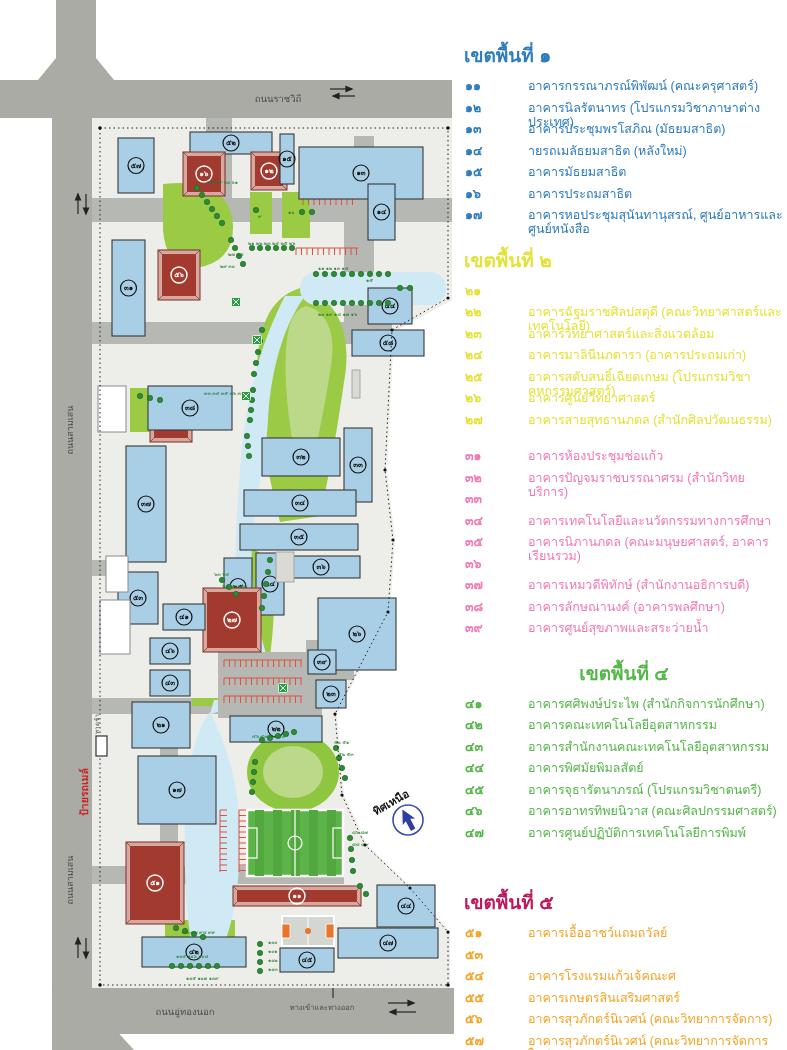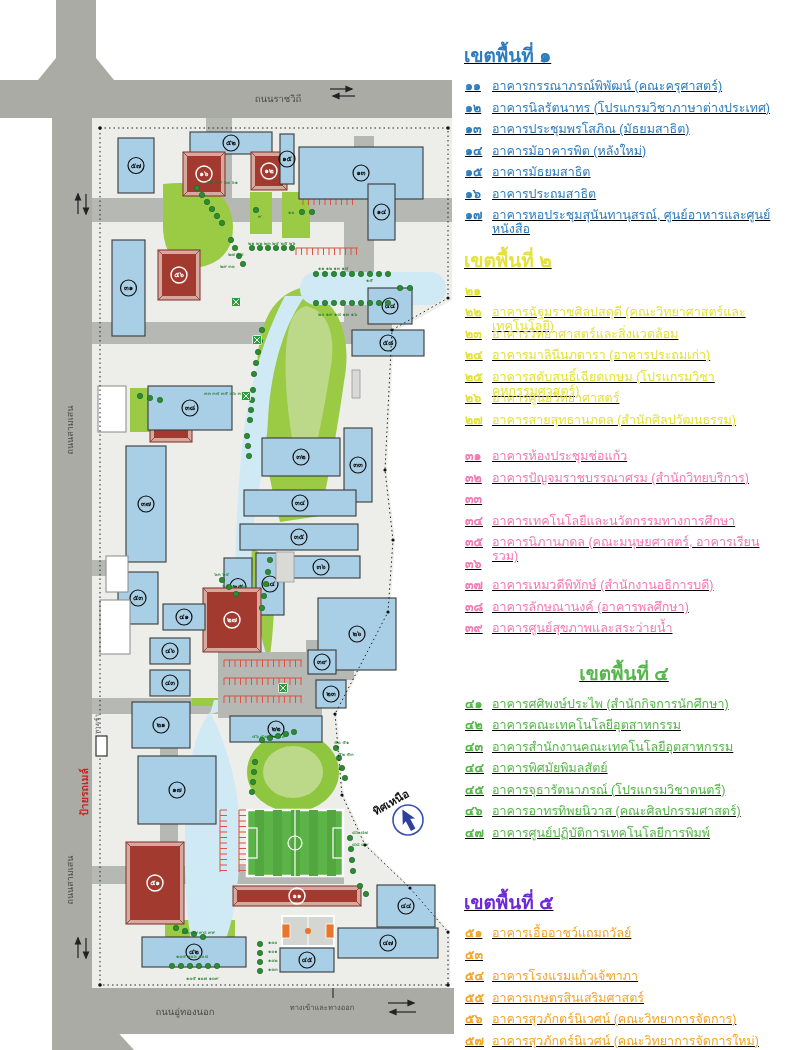--- a/index.html
+++ b/index.html
@@ -1,24 +1,24 @@
 <!DOCTYPE html>
 <html><head>
 <meta charset="utf-8">
 <style>
   html,body{margin:0;padding:0;background:#ffffff;width:787px;height:1050px;overflow:hidden;
     font-family:"Liberation Sans","DejaVu Sans",sans-serif;}
   #stage{position:relative;width:787px;height:1050px;background:#fff;}
   #map-wrap{position:absolute;left:0;top:0;width:455px;height:1008px;}
   #legend{position:absolute;left:458px;top:40px;width:326px;}
-  .zone{margin-bottom:15px;text-decoration:underline;}
+  .zone{margin-bottom:15px;}
   .zh{font-size:19px;font-weight:bold;margin:0 0 9px 6px;letter-spacing:0;}
   .li{display:flex;align-items:flex-start;height:21.5px;font-size:12.5px;line-height:14px;}
   .li .no{width:27px;flex:0 0 27px;margin-left:7px;font-weight:bold;}
-  .li .lb{flex:1;}
+  .li .lb{flex:1;margin-left:36px;}
   svg text{font-family:"Liberation Sans","DejaVu Sans",sans-serif;}
 </style>
 </head>
 <body>
 
 <div id="stage">
   <div id="map-wrap">
   <svg id="map-svg" viewBox="0 0 455 1050" width="455" height="1050">
 
     <g fill="#a9aba4">
@@ -666,21 +666,21 @@
         <div class="li" style="color: rgb(46, 124, 189);">
           <span class="no">๑๒</span>
           <span class="lb">อาคารนิลรัตนาทร (โปรแกรมวิชาภาษาต่างประเทศ)</span>
         </div>
         <div class="li" style="color: rgb(46, 124, 189);">
           <span class="no">๑๓</span>
           <span class="lb">อาคารประชุมพรโสภิณ (มัธยมสาธิต)</span>
         </div>
         <div class="li" style="color: rgb(46, 124, 189);">
           <span class="no">๑๔</span>
-          <span class="lb">อาคารมัอาคารพิต (หลังใหม่)</span>
+          <span class="lb">ายรถเมลัธยมสาธิต (หลังใหม่)</span>
         </div>
         <div class="li" style="color: rgb(46, 124, 189);">
           <span class="no">๑๕</span>
           <span class="lb">อาคารมัธยมสาธิต</span>
         </div>
         <div class="li" style="color: rgb(46, 124, 189);">
           <span class="no">๑๖</span>
           <span class="lb">อาคารประถมสาธิต</span>
         </div>
         <div class="li" style="color: rgb(46, 124, 189);">
@@ -779,31 +779,31 @@
         <div class="li" style="color: rgb(85, 182, 73);">
           <span class="no">๔๖</span>
           <span class="lb">อาคารอาทรทิพยนิวาส (คณะศิลปกรรมศาสตร์)</span>
         </div>
         <div class="li" style="color: rgb(85, 182, 73);">
           <span class="no">๔๗</span>
           <span class="lb">อาคารศูนย์ปฏิบัติการเทคโนโลยีการพิมพ์</span>
         </div>
       </div>
       <div class="zone">
-        <div class="zh" style="color: #6d28d9; margin-top: 40px;">เขตพื้นที่ ๕</div>
+        <div class="zh" style="color: #be185d; margin-top: 40px;">เขตพื้นที่ ๕</div>
         <div class="li" style="color: rgb(244, 164, 40);">
           <span class="no">๕๑</span>
           <span class="lb">อาคารเอื้ออาชว์แถมถวัลย์</span>
         </div>
         <div class="li" style="color: rgb(244, 164, 40);">
           <span class="no">๕๓</span>
         </div>
         <div class="li" style="color: rgb(244, 164, 40);">
           <span class="no">๕๔</span>
-          <span class="lb">อาคารโรงแรมแก้วเจ้ฑาภา</span>
+          <span class="lb">อาคารโรงแรมแก้วเจ้คณะศ</span>
         </div>
         <div class="li" style="color: rgb(244, 164, 40);">
           <span class="no">๕๕</span>
           <span class="lb">อาคารเกษตรสินเสริมศาสตร์</span>
         </div>
         <div class="li" style="color: rgb(244, 164, 40);">
           <span class="no">๕๖</span>
           <span class="lb">อาคารสุวภักตร์นิเวศน์ (คณะวิทยาการจัดการ)</span>
         </div>
         <div class="li" style="color: rgb(244, 164, 40);">

